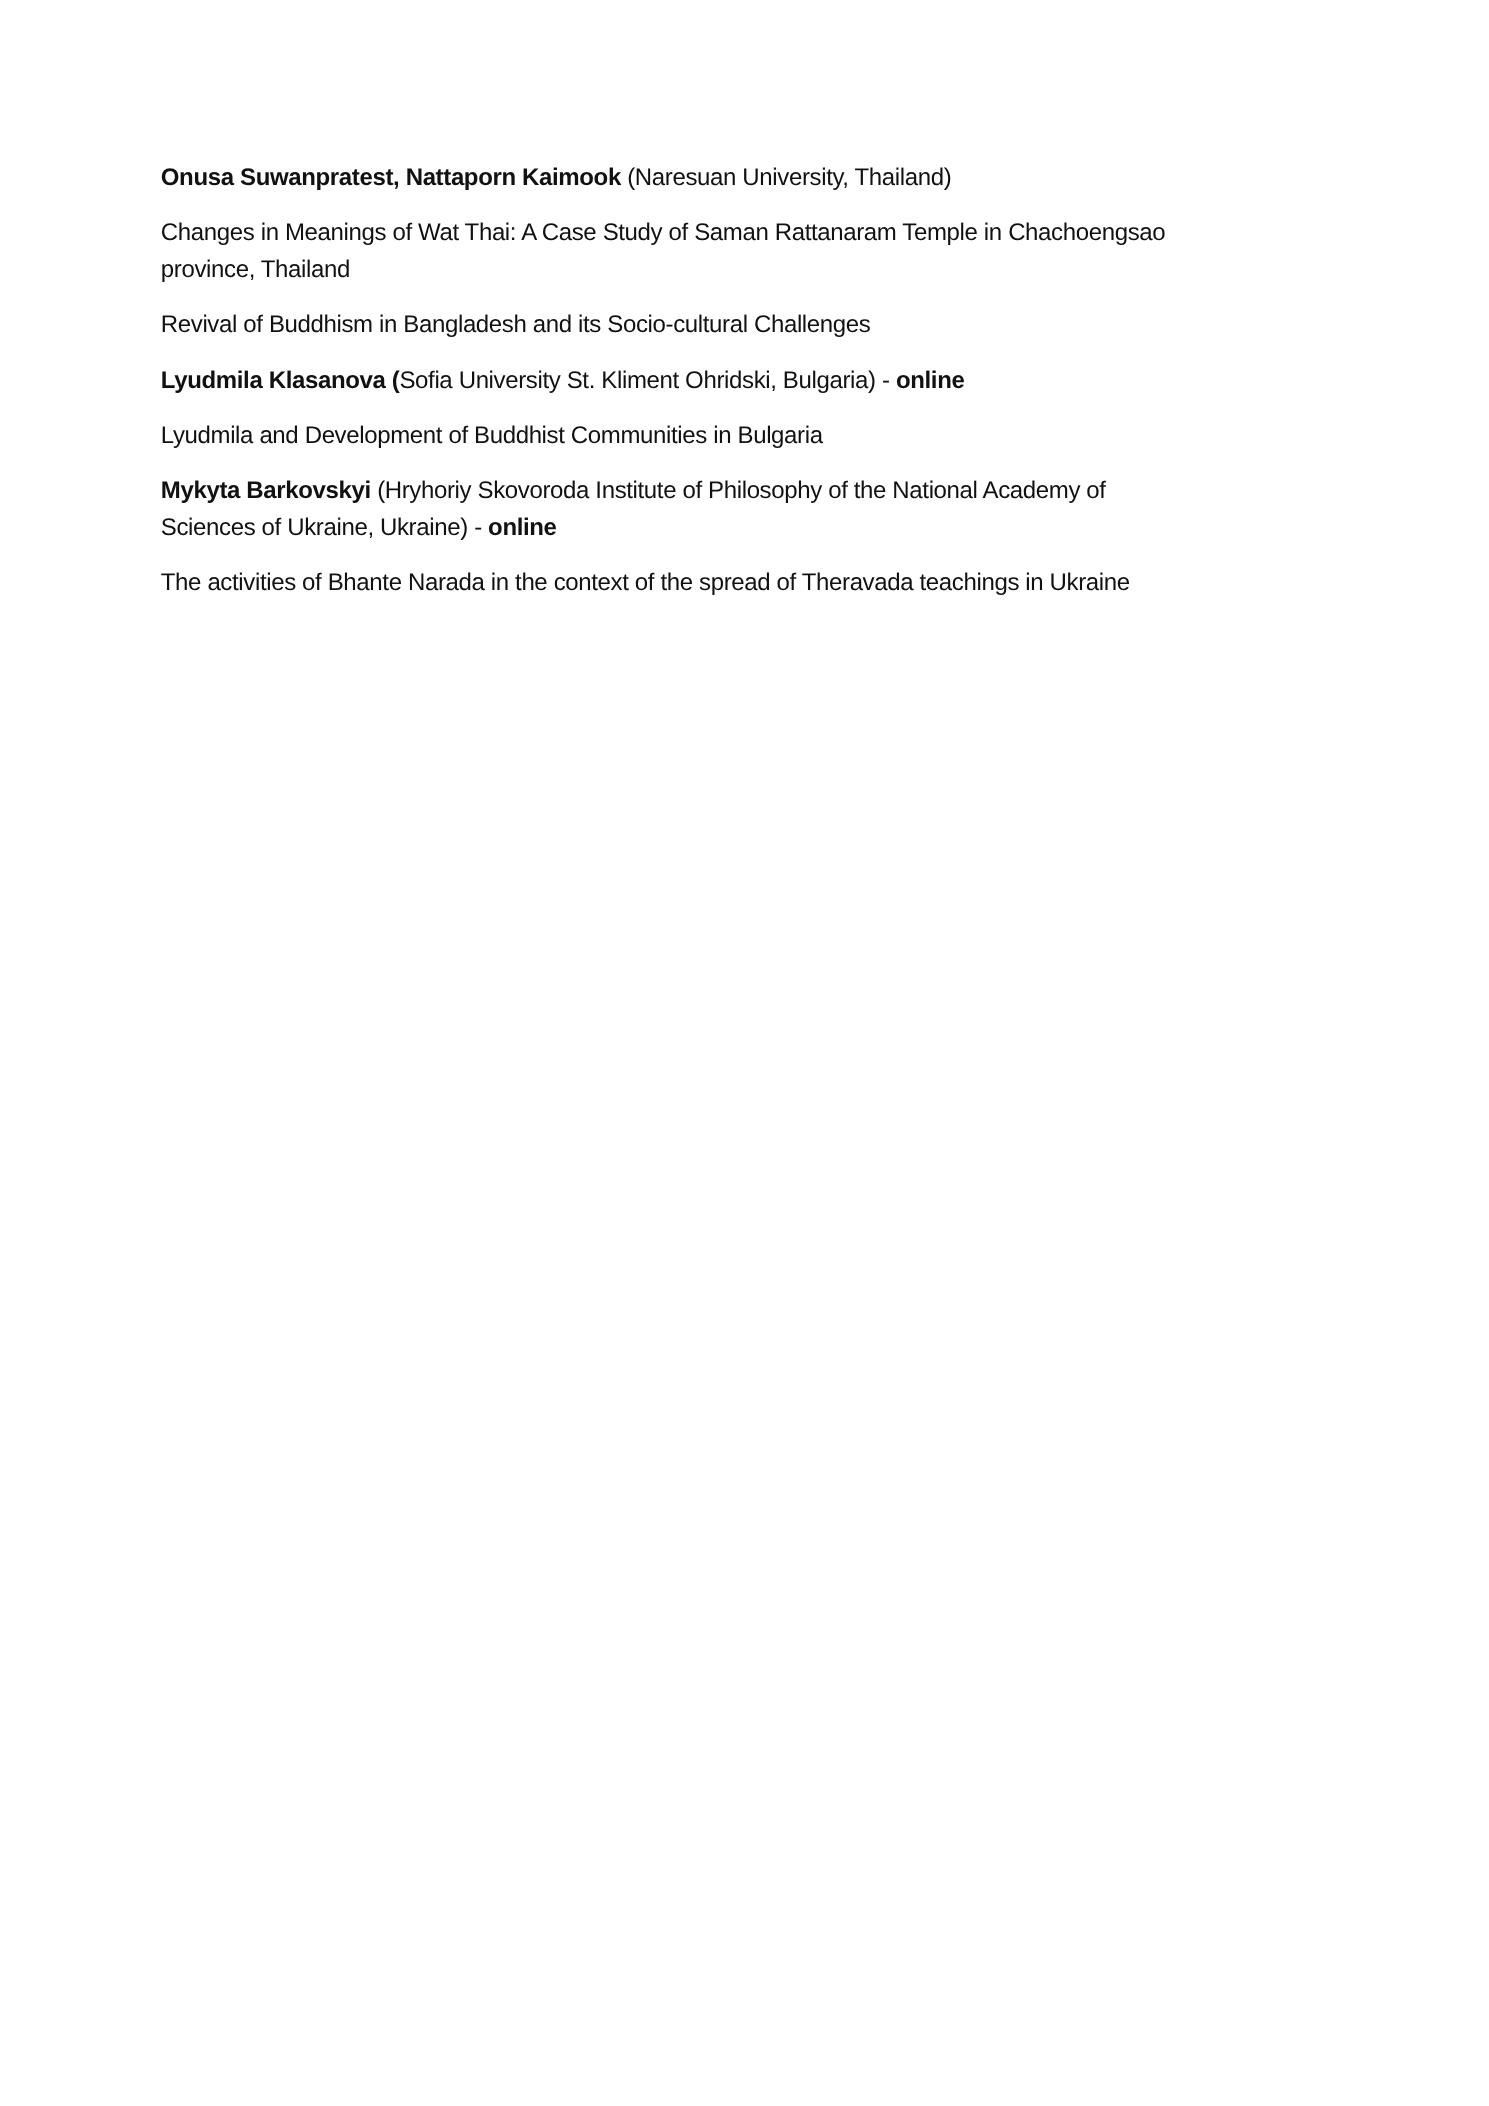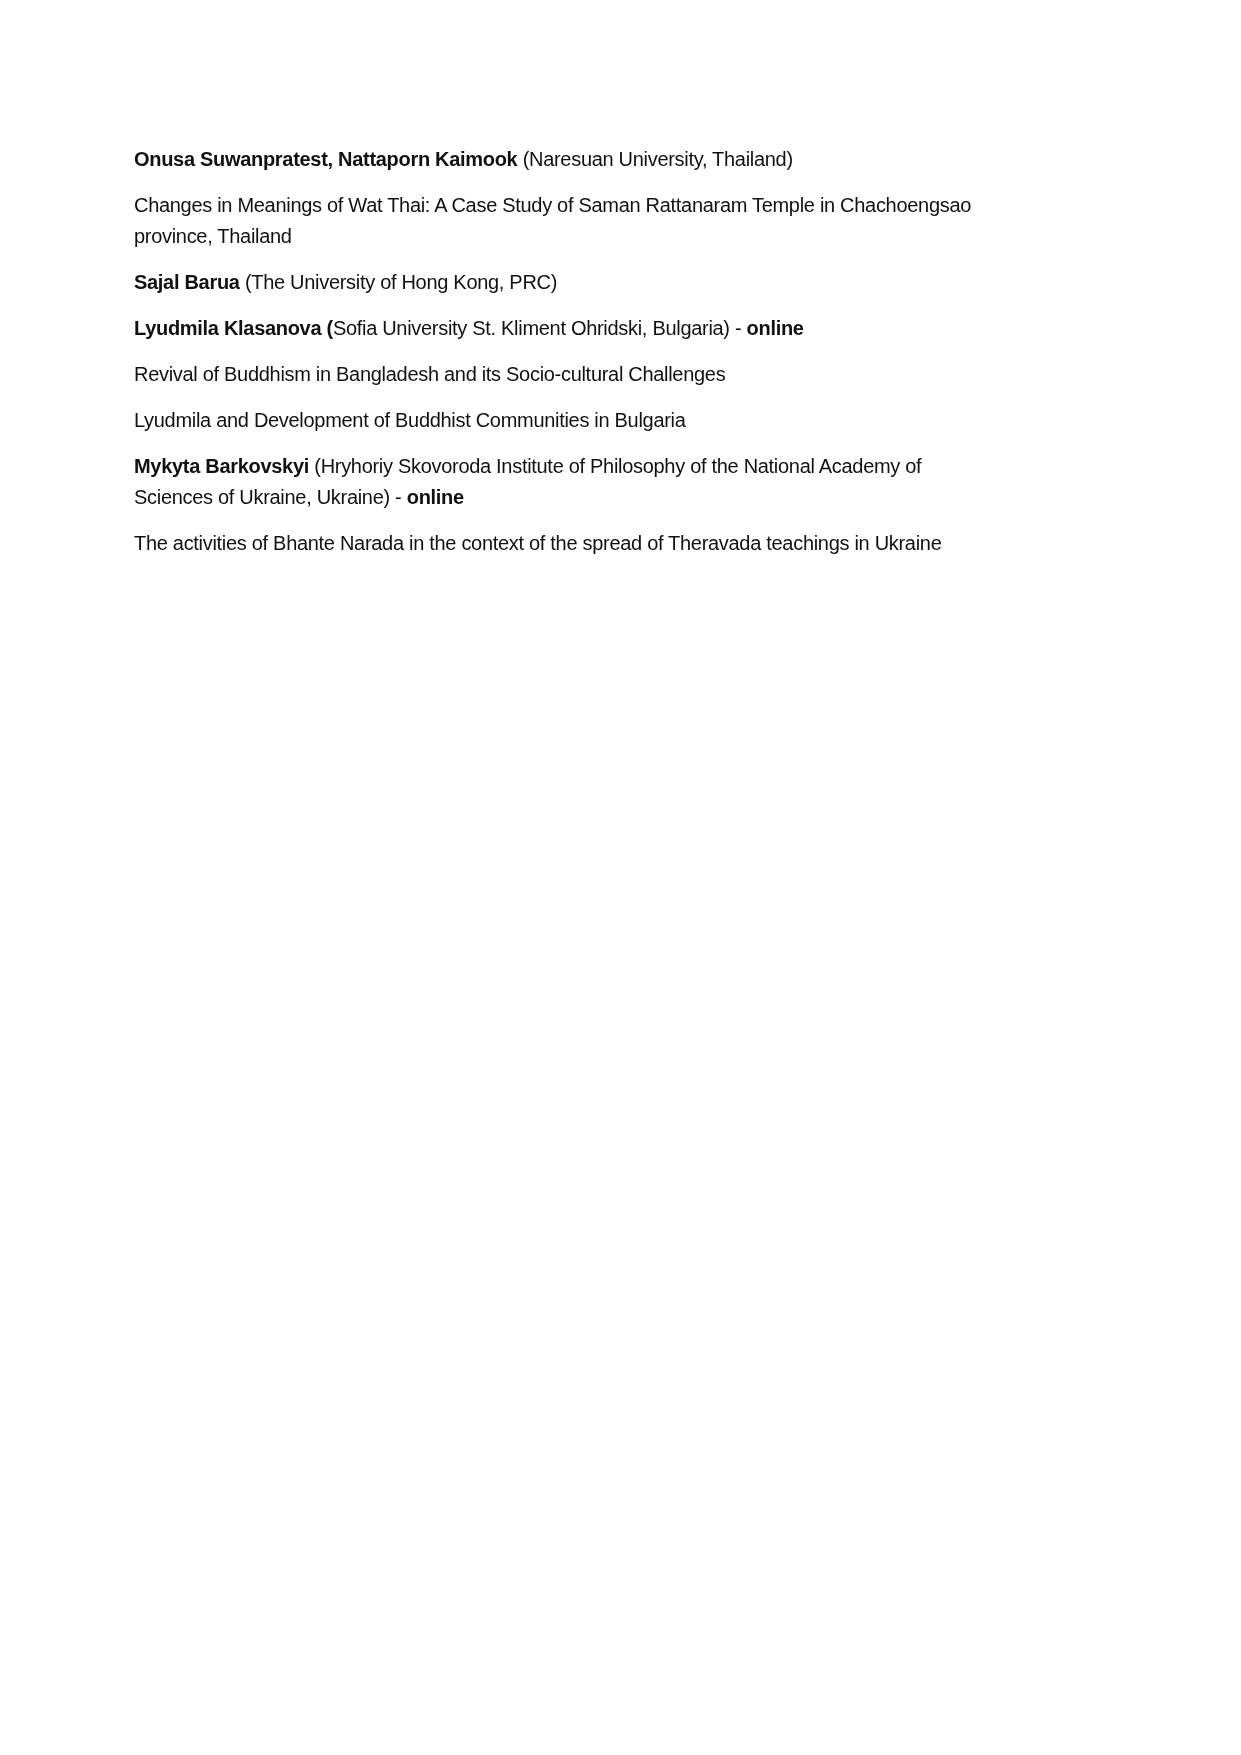--- a/index.html
+++ b/index.html
@@ -3,35 +3,34 @@
   <meta charset="utf-8">
   <style>
     html, body { margin: 0; padding: 0; background: #ffffff; }
     body { width: 1241px; height: 1755px; position: relative; overflow: hidden; }
     .page {
       position: absolute; left: 134px; top: 133px; width: 860px;
       font-family: "Liberation Sans", sans-serif;
       font-size: 20px; color: #111111; letter-spacing: -0.3px;
     }
     .para { margin: 0; line-height: 31px; }
-    .gap { margin-bottom: 15px; margin-top: 11px; }
+    .gap { margin-bottom: 15px; }
     .b { font-weight: bold; }
     .i { }
   </style>
 </head>
 <body>
 
 <div class="page">
 
   <p class="para gap"><span class="b">Onusa Suwanpratest, Nattaporn Kaimook</span><span> (Naresuan University, Thailand)</span></p>
   <p class="para gap i">Changes in Meanings of Wat Thai: A Case Study of Saman Rattanaram Temple in Chachoengsao province, Thailand</p>
 
-  <p class="para gap"><span class="b">Sajal Barua</span><span> (The University of Hong Kong, PRC)</span></p>
+  <p class="para gap i">Revival of Buddhism in Bangladesh and its Socio-cultural Challenges</p>
+
   <p class="para gap"><span class="b">Lyudmila Klasanova (</span><span>Sofia University St. Kliment Ohridski, Bulgaria) - </span><span class="b">online</span></p>
-
-  <p class="para gap i">Revival of Buddhism in Bangladesh and its Socio-cultural Challenges</p>
   <p class="para gap">Lyudmila and Development of Buddhist Communities in Bulgaria</p>
 
   <p class="para gap"><span class="b">Mykyta Barkovskyi</span><span> (Hryhoriy Skovoroda Institute of Philosophy of the National Academy of Sciences of Ukraine, Ukraine) - </span><span class="b">online</span></p>
   <p class="para gap i">The activities of Bhante Narada in the context of the spread of Theravada teachings in Ukraine</p>
 
 
 </div>
 
 </body></html>

